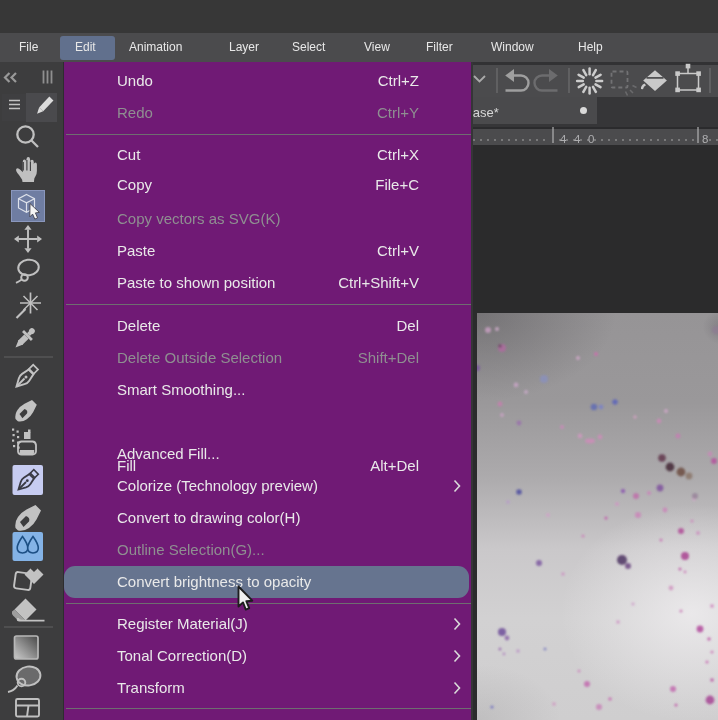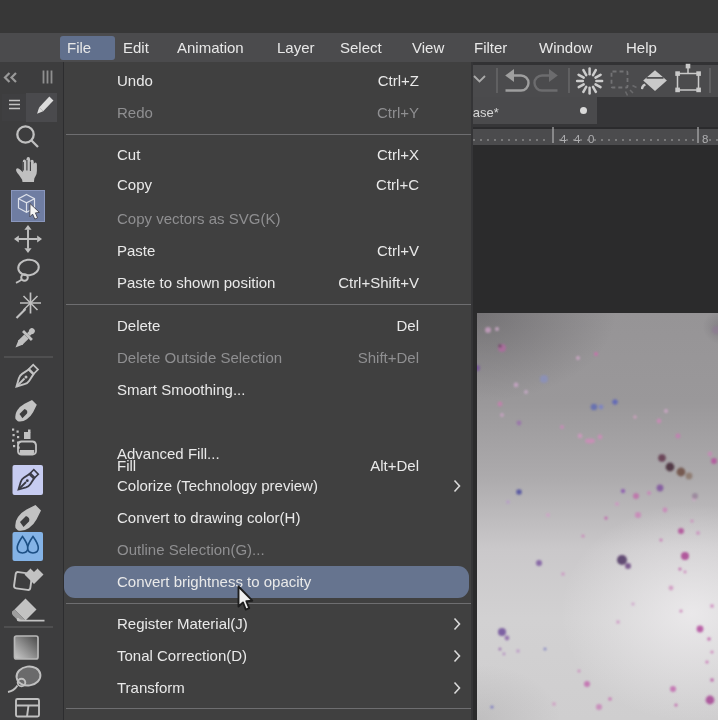--- a/index.html
+++ b/index.html
@@ -3,35 +3,35 @@
 <meta charset="utf-8">
 <style>
   html,body{margin:0;padding:0;}
   body{width:718px;height:720px;overflow:hidden;position:relative;
        font-family:"Liberation Sans",sans-serif;background:#2b2b2c;}
   .abs{position:absolute;}
   
   #topstrip{left:0;top:0;width:718px;height:33px;background:#373737;}
   
   #menubar{left:0;top:33px;width:718px;height:29px;background:#4b4b4d;}
-  .mb{position:absolute;top:0;height:40px;line-height:29px;font-size:15px;color:#e8e8e8;margin-left:48px;}
+  .mb{position:absolute;top:0;height:40px;line-height:29px;font-size:12px;color:#e8e8e8;}
   #mb-edit-bg{position:absolute;left:60px;top:3px;width:55px;height:24px;background:#61708d;border-radius:3px;}
   
   #lbar{left:0;top:62px;width:63px;height:658px;background:#3d3d3e;}
   
   #toprow{left:460px;top:62px;width:258px;height:35px;background:#4b4b4d;
           border-top:3px solid #323234;box-sizing:border-box;}
   #tabrow{left:460px;top:97px;width:258px;height:30px;background:#363638;}
   #activetab{left:455px;top:97px;width:142px;height:27px;background:#4a4a4c;color:#d6d6d6;
              font-size:13px;line-height:31px;}
   #ruler{left:460px;top:127px;width:258px;height:18px;background:#4b4b4d;
          border-top:2px solid #2b2b2d;box-sizing:border-box;}
   #canvasdark{left:460px;top:145px;width:258px;height:575px;background:#2b2b2c;}
   
-  #menu{left:63px;top:62px;width:410px;height:658px;background:#404040;
+  #menu{left:63px;top:62px;width:410px;height:658px;background:#701a75;
         border-left:1px solid #2d2d2f;border-right:2px solid #353537;box-sizing:border-box;text-align:center;}
   .mi{position:absolute;left:0;width:407px;height:32px;line-height:32px;font-size:15px;color:#e9e9e9;}
   .mi .lab{position:absolute;left:53px;top:0;}
   .mi .sc{position:absolute;right:52px;top:0;}
   .mi.dis{color:#8f8f91;}
   .msep{position:absolute;left:2px;width:405px;height:1px;background:#6e6e70;}
   .arrow{position:absolute;left:389px;top:9px;width:8px;height:14px;}
 </style>
 </head>
 <body>
@@ -422,21 +422,21 @@
       <span class="lab">Redo</span>
       <span class="sc">Ctrl+Y</span>
     </div>
   <div class="msep" style="top:72px;"></div>
   <div class="mi" style="top:77px;">
       <span class="lab">Cut</span>
       <span class="sc">Ctrl+X</span>
     </div>
   <div class="mi" style="top:107px;">
       <span class="lab">Copy</span>
-      <span class="sc">Ctrl+C</span>
+      <span class="sc">File+C</span>
     </div>
   <div class="mi dis" style="top:141px;padding-left:44px;">
       <span class="lab">Copy vectors as SVG(K)</span>
     </div>
   <div class="mi" style="top:173px;">
       <span class="lab">Paste</span>
       <span class="sc">Ctrl+V</span>
     </div>
   <div class="mi" style="top:205px;">
       <span class="lab">Paste to shown position</span>

